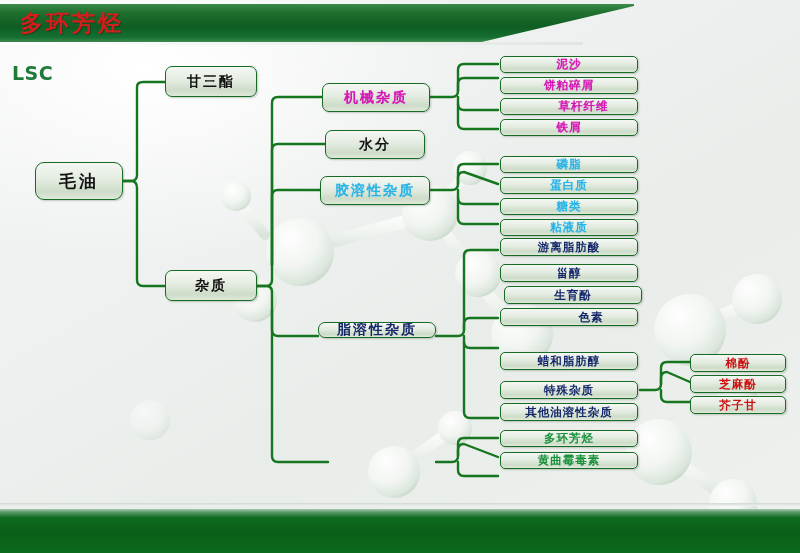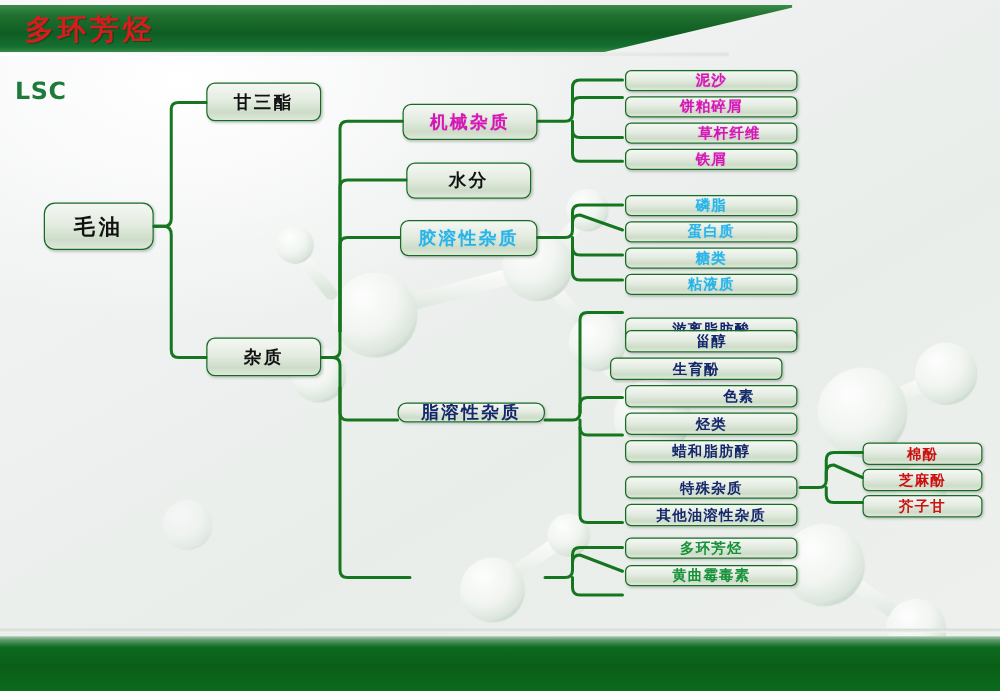--- a/index.html
+++ b/index.html
@@ -270,35 +270,32 @@
   <div class="node leaf" style="left:500px; top:177px; width:138px; height:17px;">
     <span class="c-cyan">蛋白质</span>
   </div>
   <div class="node leaf" style="left:500px; top:198px; width:138px; height:17px;">
     <span class="c-cyan">糖类</span>
   </div>
   <div class="node leaf" style="left:500px; top:219px; width:138px; height:17px;">
     <span class="c-cyan">粘液质</span>
   </div>
 
-  <div class="node leaf" style="left:500px; top:254px; width:138px; height:18px;">
+  <div class="node leaf" style="left:500px; top:238px; width:138px; height:18px;">
     <span class="c-navy">游离脂肪酸</span>
   </div>
   <div class="node leaf" style="left:500px; top:264px; width:138px; height:18px;">
     <span class="c-navy">甾醇</span>
   </div>
-  <div class="node leaf" style="left:488px; top:286px; width:138px; height:18px;">
+  <div class="node leaf" style="left:504px; top:286px; width:138px; height:18px;">
     <span class="c-navy">生育酚</span>
   </div>
   <div class="node leaf" style="left:500px; top:308px; width:138px; height:18px;padding-left:44px;">
     <span class="c-navy">色素</span>
   </div>
-  <div class="node leaf" style="left:500px; top:330px; width:138px; height:18px;">
-    <span class="c-navy">烃类</span>
-  </div>
   <div class="node leaf" style="left:500px; top:352px; width:138px; height:18px;">
     <span class="c-navy">蜡和脂肪醇</span>
   </div>
   <div class="node leaf" style="left:500px; top:381px; width:138px; height:18px;">
     <span class="c-navy">特殊杂质</span>
   </div>
   <div class="node leaf" style="left:500px; top:403px; width:138px; height:18px;">
     <span class="c-navy">其他油溶性杂质</span>
   </div>
 

